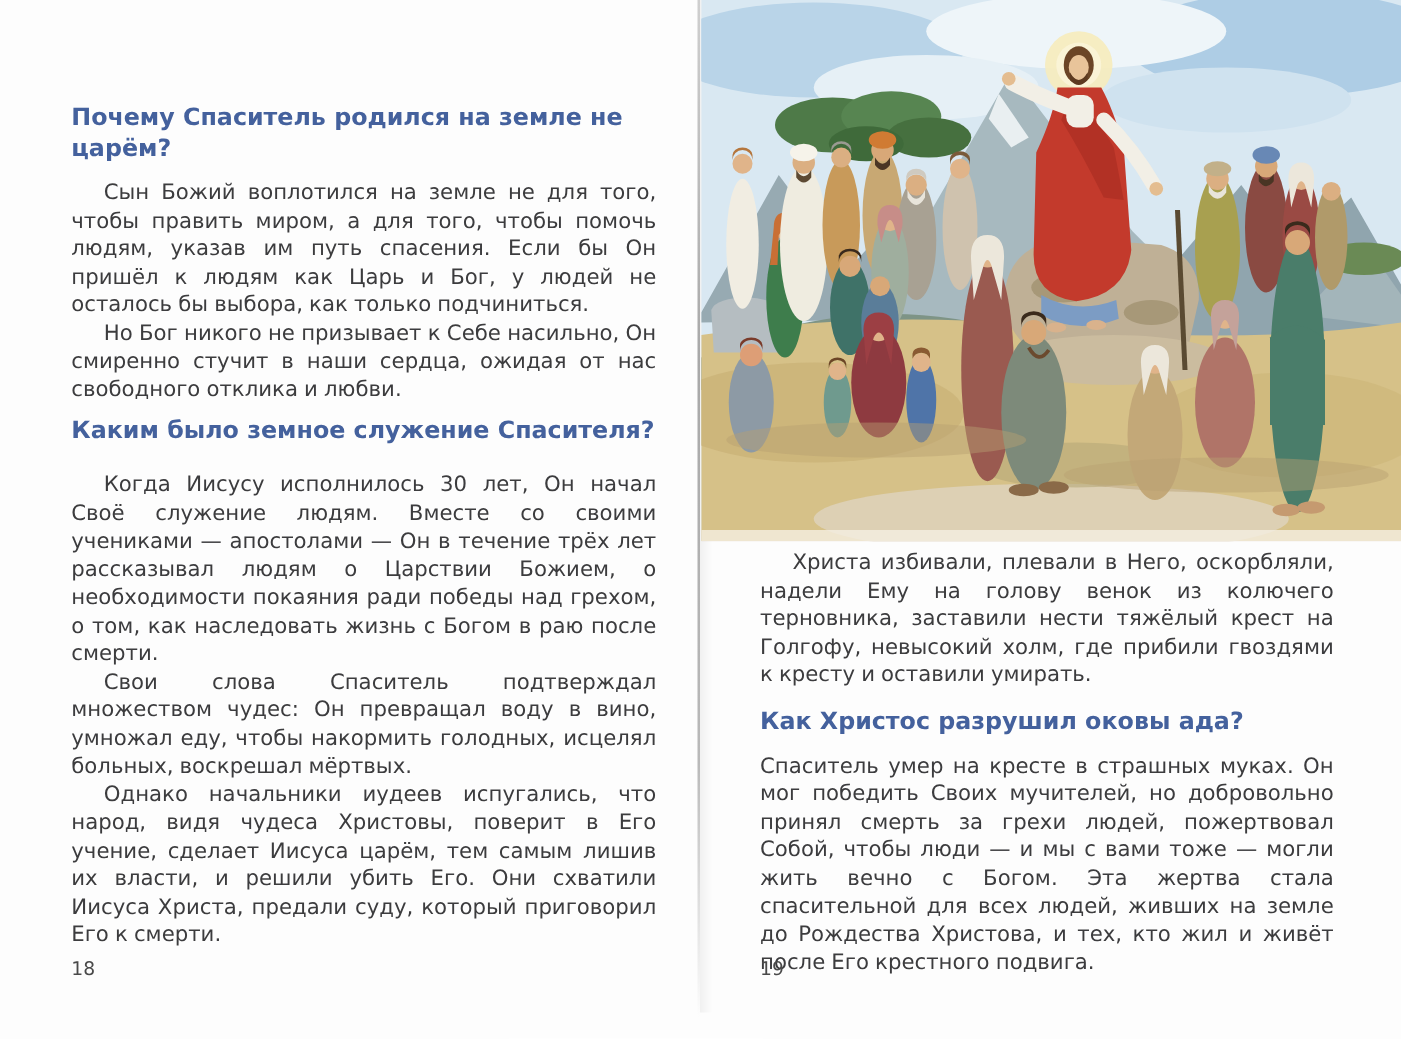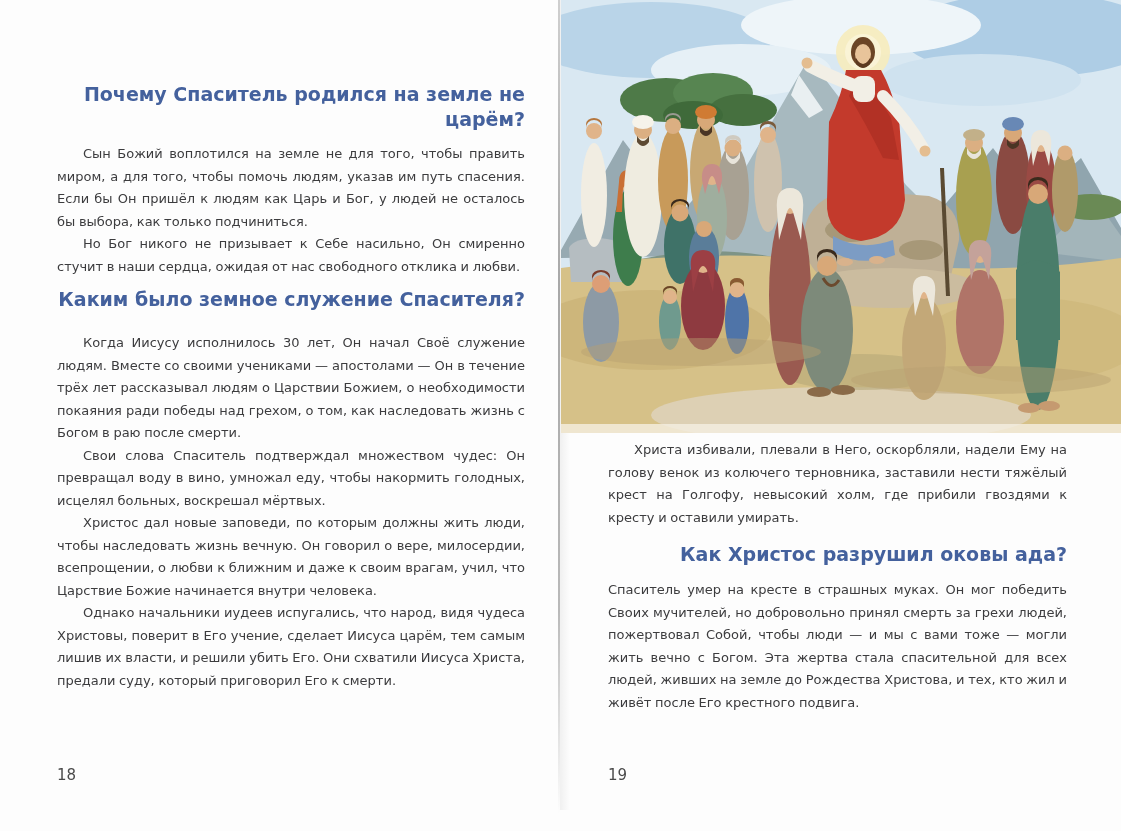--- a/index.html
+++ b/index.html
@@ -7,23 +7,23 @@
          font-family:"DejaVu Sans","Liberation Sans",sans-serif;}
   
   .gutter{position:absolute;left:558px;top:0;width:2px;height:814px;
           background:linear-gradient(to bottom,#cfcfcf 0%,#a8a8a8 35%,#b9b9b9 75%,rgba(185,185,185,0) 100%);}
   .gutter-shade{position:absolute;left:560px;top:0;width:10px;height:810px;
           background:linear-gradient(to right,rgba(0,0,0,0.05),rgba(0,0,0,0));}
   
   .col-left{position:absolute;left:57px;top:82px;width:468px;color:#3c3c3e;}
   .col-right{position:absolute;left:608px;top:439px;width:459px;color:#3c3c3e;}
   h2.head{font-size:19px;line-height:25px;font-weight:bold;color:#44619d;
-          text-align:right;margin:0 0 11px 0;}
+          text-align:left;margin:0 0 11px 0;}
   h2.head2{margin:9px 0 20px 0;}
-  p.para{font-size:13px;line-height:22.5px;text-align:justify;text-indent:26px;
+  p.para{font-size:17px;line-height:22.5px;text-align:justify;text-indent:26px;
          margin:0;word-spacing:-0.5px;}
   .pagenum{position:absolute;top:766px;font-size:15px;color:#4a4a4a;}
   .pagenum-left{left:57px;width:468px;text-align:left;}
   .pagenum-right{left:608px;width:459px;text-align:left;}
   .illo{position:absolute;left:561px;top:0;width:560px;height:433px;}
 </style>
 </head>
 <body>
 
 <div id="stage">
@@ -31,21 +31,20 @@
   <div class="gutter"></div>
   <div class="gutter-shade"></div>
 
   <div class="col-left">
     <h2 class="head">Почему Спаситель родился на земле не царём?</h2>
     <p class="para">Сын Божий воплотился на земле не для того, чтобы править миром, а для того, чтобы помочь людям, указав им путь спасения. Если бы Он пришёл к людям как Царь и Бог, у людей не осталось бы выбора, как только подчиниться.</p>
     <p class="para">Но Бог никого не призывает к Себе насильно, Он смиренно стучит в наши сердца, ожидая от нас свободного отклика и любви.</p>
     <h2 class="head head2">Каким было земное служение Спасителя?</h2>
     <p class="para">Когда Иисусу исполнилось 30 лет, Он начал Своё служение людям. Вместе со своими учениками — апостолами — Он в течение трёх лет рассказывал людям о Царствии Божием, о необходимости покаяния ради победы над грехом, о том, как наследовать жизнь с Богом в раю после смерти.</p>
     <p class="para">Свои слова Спаситель подтверждал множеством чудес: Он превращал воду в вино, умножал еду, чтобы накормить голодных, исцелял больных, воскрешал мёртвых.</p>
-    <p class="para">Христос дал новые заповеди, по которым должны жить люди, чтобы наследовать жизнь вечную. Он говорил о вере, милосердии, всепрощении, о любви к ближним и даже к своим врагам, учил, что Царствие Божие начинается внутри человека.</p>
     <p class="para">Однако начальники иудеев испугались, что народ, видя чудеса Христовы, поверит в Его учение, сделает Иисуса царём, тем самым лишив их власти, и решили убить Его. Они схватили Иисуса Христа, предали суду, который приговорил Его к смерти.</p>
   </div>
   <div class="pagenum pagenum-left">18</div>
 
   <svg class="illo" viewBox="0 0 560 433" preserveAspectRatio="none">
 
     <rect x="0" y="0" width="560" height="433" fill="#d9e8f2"></rect>
     <ellipse cx="90" cy="40" rx="120" ry="38" fill="#b9d4e8"></ellipse>
     <ellipse cx="470" cy="35" rx="130" ry="42" fill="#aecde5"></ellipse>
     <ellipse cx="300" cy="25" rx="120" ry="30" fill="#eef5f9"></ellipse>

